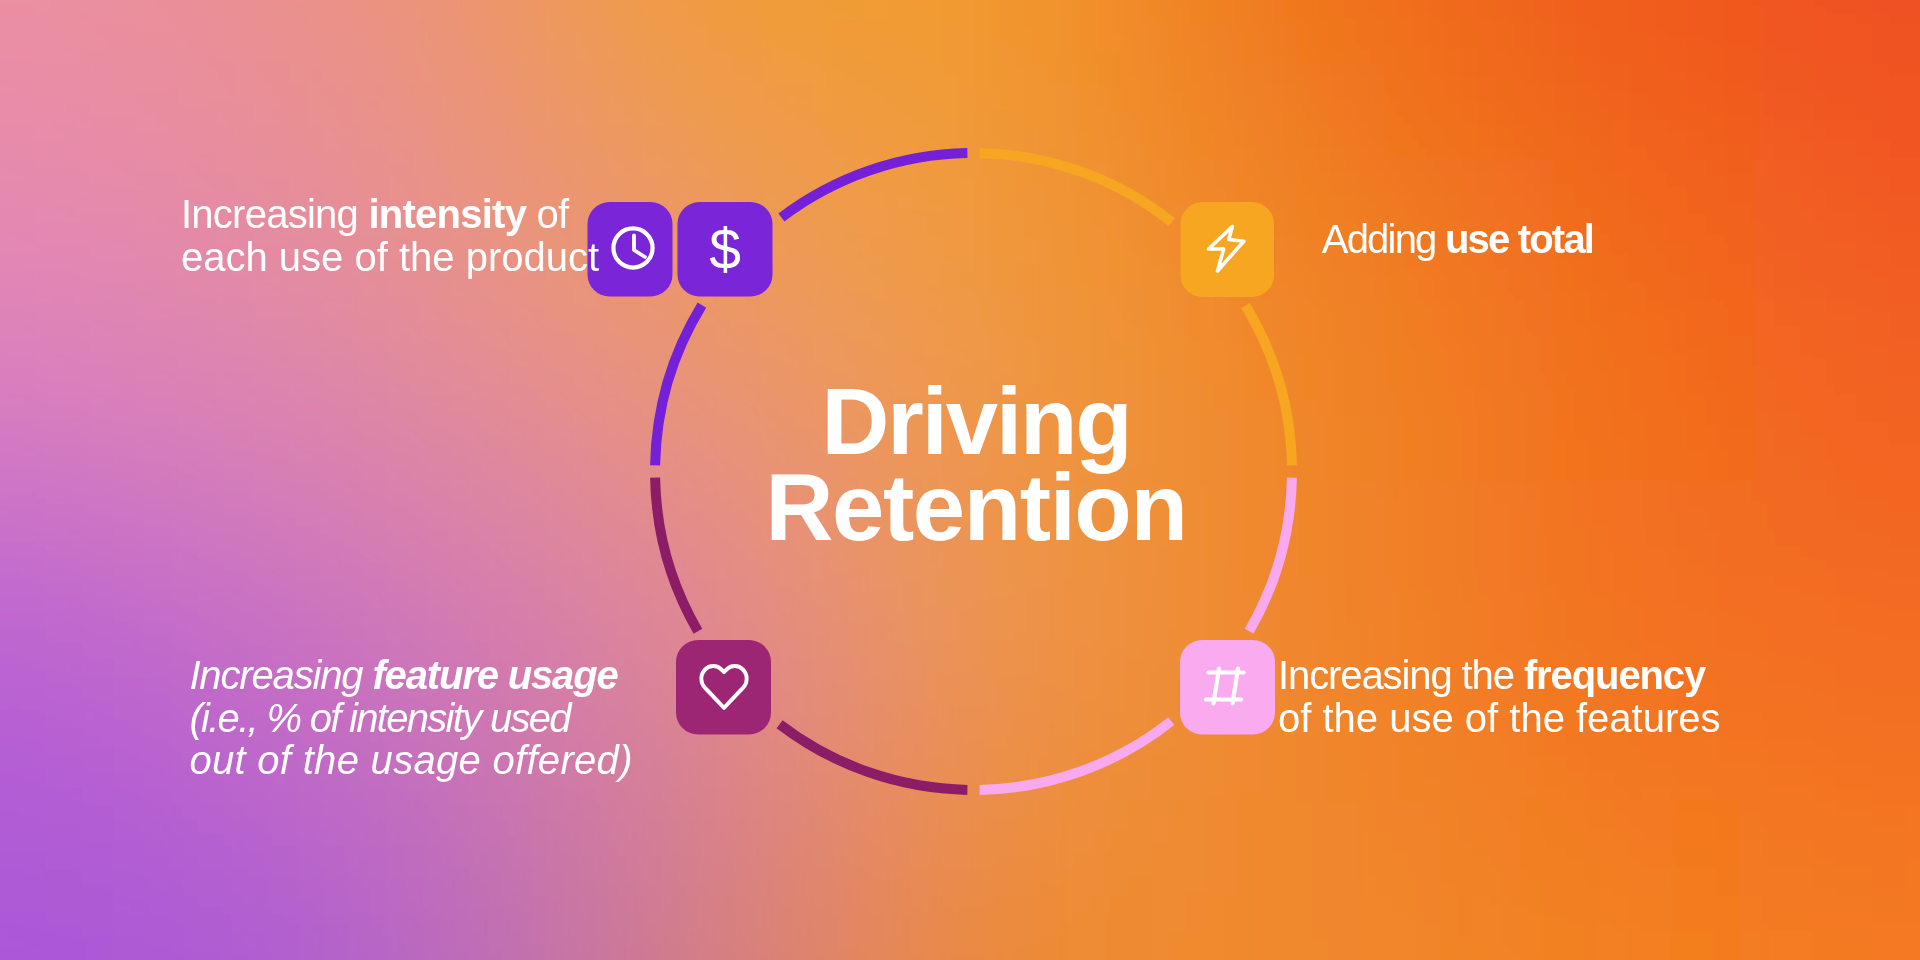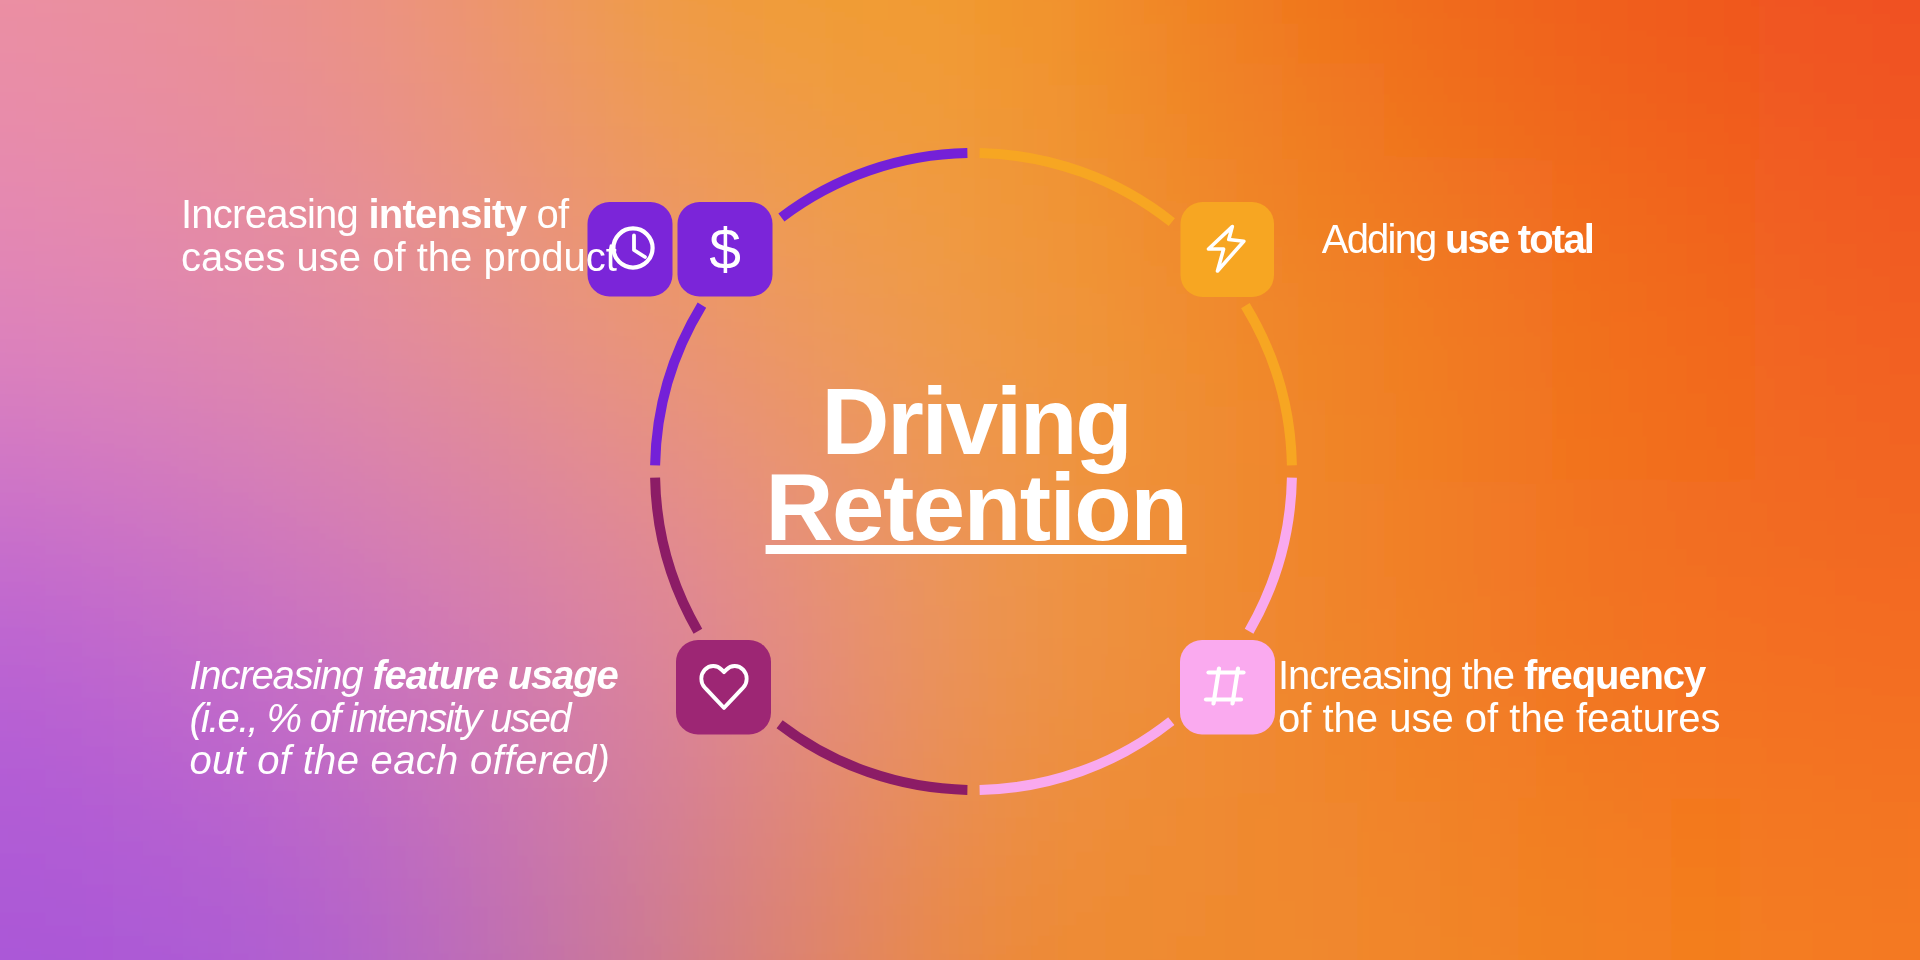--- a/index.html
+++ b/index.html
@@ -108,17 +108,17 @@
 </g>
 <g stroke="#fff" stroke-width="4.2" stroke-linecap="round">
   <line x1="1208.5" y1="672.5" x2="1243.5" y2="672.5"></line>
   <line x1="1206" y1="699.5" x2="1241" y2="699.5"></line>
   <line x1="1219" y1="668.5" x2="1213.5" y2="703.5"></line>
   <line x1="1238" y1="668.5" x2="1232.5" y2="703.5"></line>
 </g>
 <text x="725" y="268.5" font-family="Liberation Sans" font-size="57" fill="#fff" text-anchor="middle">$</text>
 </svg>
 <div class="tline" style="top:379px;"><span style="letter-spacing:-2.1px;">Driving</span></div>
-<div class="tline" style="top:465px;"><span style="letter-spacing:-1.4px;text-decoration:underline;">Retention</span></div>
-<div class="label" style="left:147px; top:193px;margin-left:34px;"><span style="letter-spacing:-0.75px;">Increasing <b>intensity</b> of</span><br><span style="letter-spacing:0px;">cases use of the product</span><br></div>
+<div class="tline" style="top:465px;"><span style="letter-spacing:-1.4px;">Retention</span></div>
+<div class="label" style="left:147px; top:193px;margin-left:34px;"><span style="letter-spacing:-0.75px;">Increasing <b>intensity</b> of</span><br><span style="letter-spacing:0px;">each use of the product</span><br></div>
 <div class="label" style="left:1321.8px; top:217.7px; letter-spacing:-1.8px;">Adding <b>use total</b></div>
-<div class="label" style="left:189.4px; top:654.1px;font-style:italic;"><span style="letter-spacing:-1.15px;">Increasing <b>feature usage</b></span><br><span style="letter-spacing:-1.7px;">(i.e., % of intensity used</span><br><span style="letter-spacing:0.3px;">out of the each offered)</span></div>
+<div class="label" style="left:189.4px; top:654.1px;font-style:italic;"><span style="letter-spacing:-1.15px;">Increasing <b>feature usage</b></span><br><span style="letter-spacing:-1.7px;">(i.e., % of intensity used</span><br><span style="letter-spacing:0.3px;">out of the usage offered)</span></div>
 <div class="label" style="left:1278px; top:654.1px;"><span style="letter-spacing:-1.1px;">Increasing the <b>frequency</b></span><br><span style="letter-spacing:0px;">of the use of the features</span></div>
 
 </body></html>

